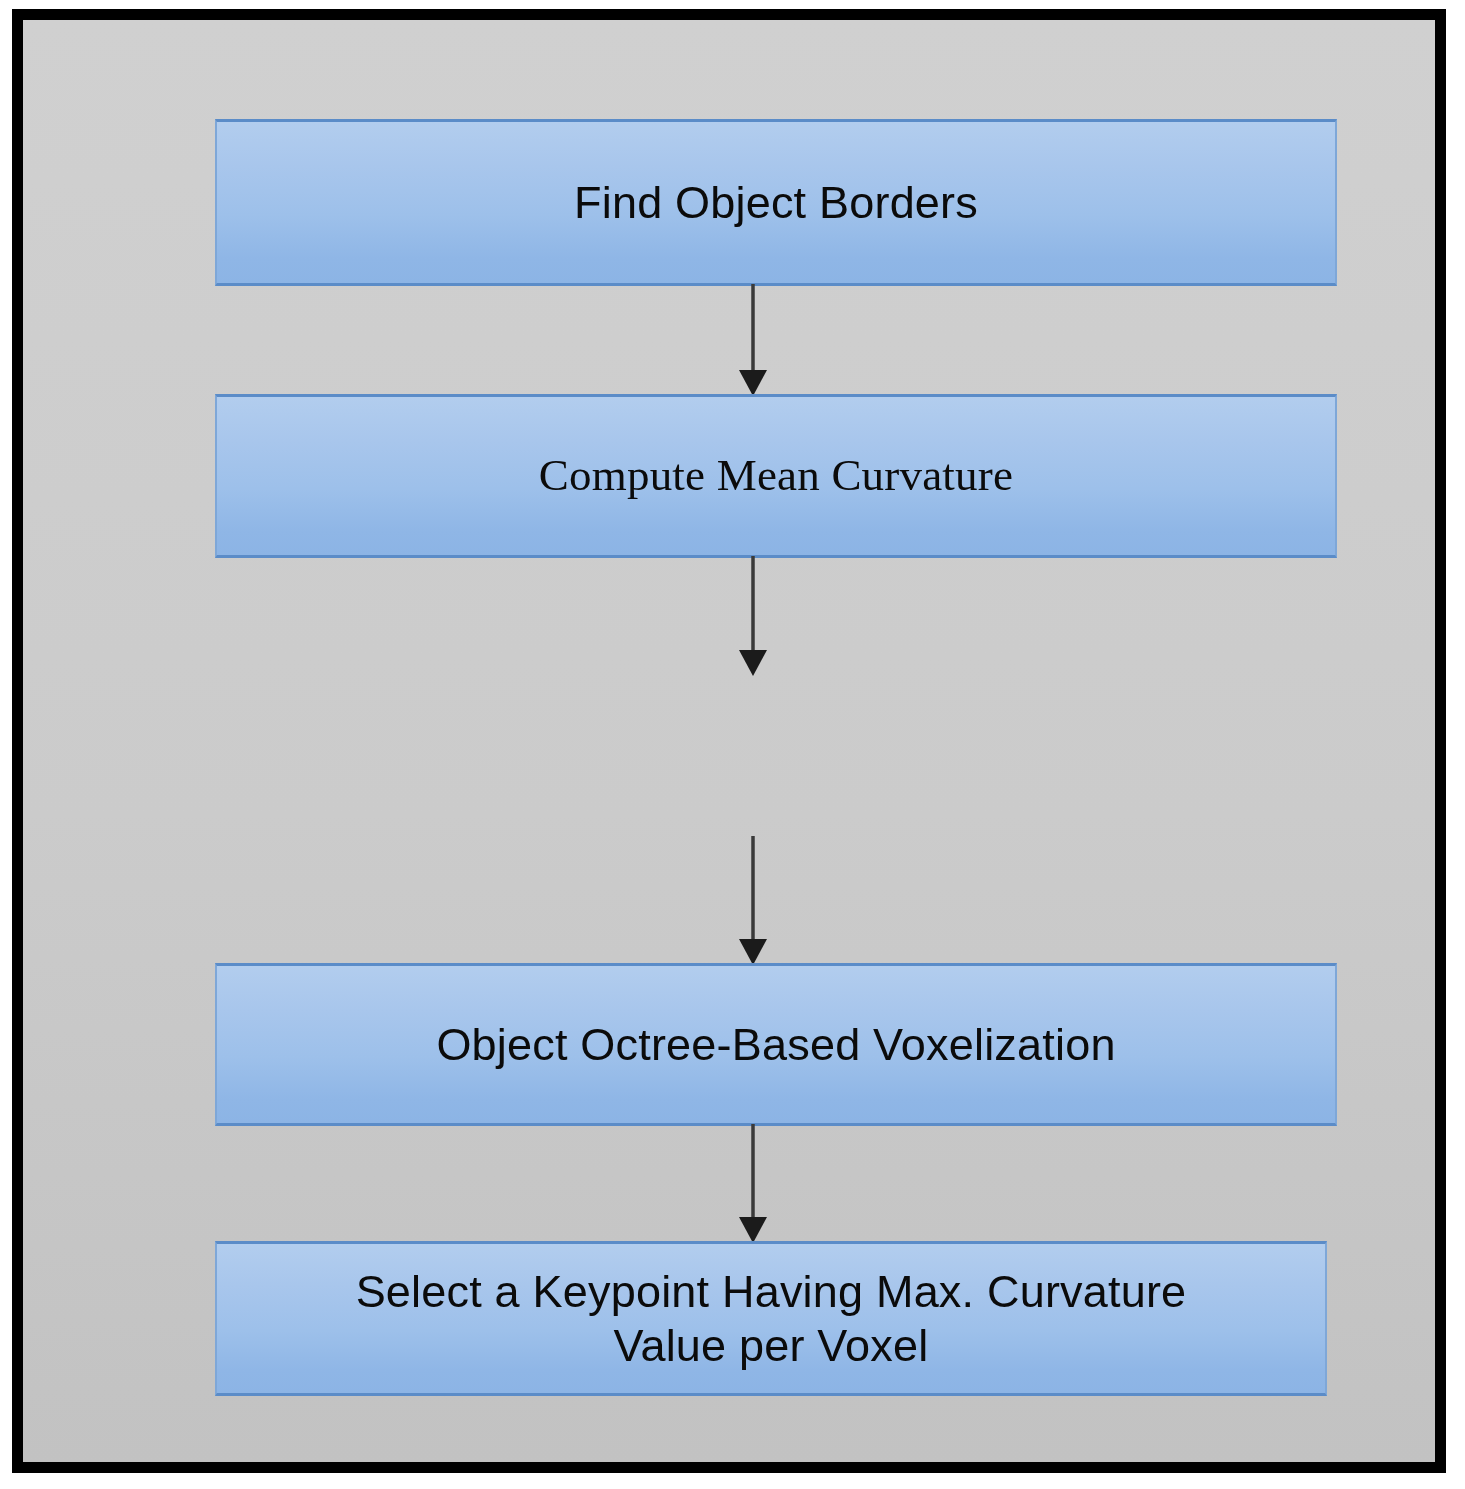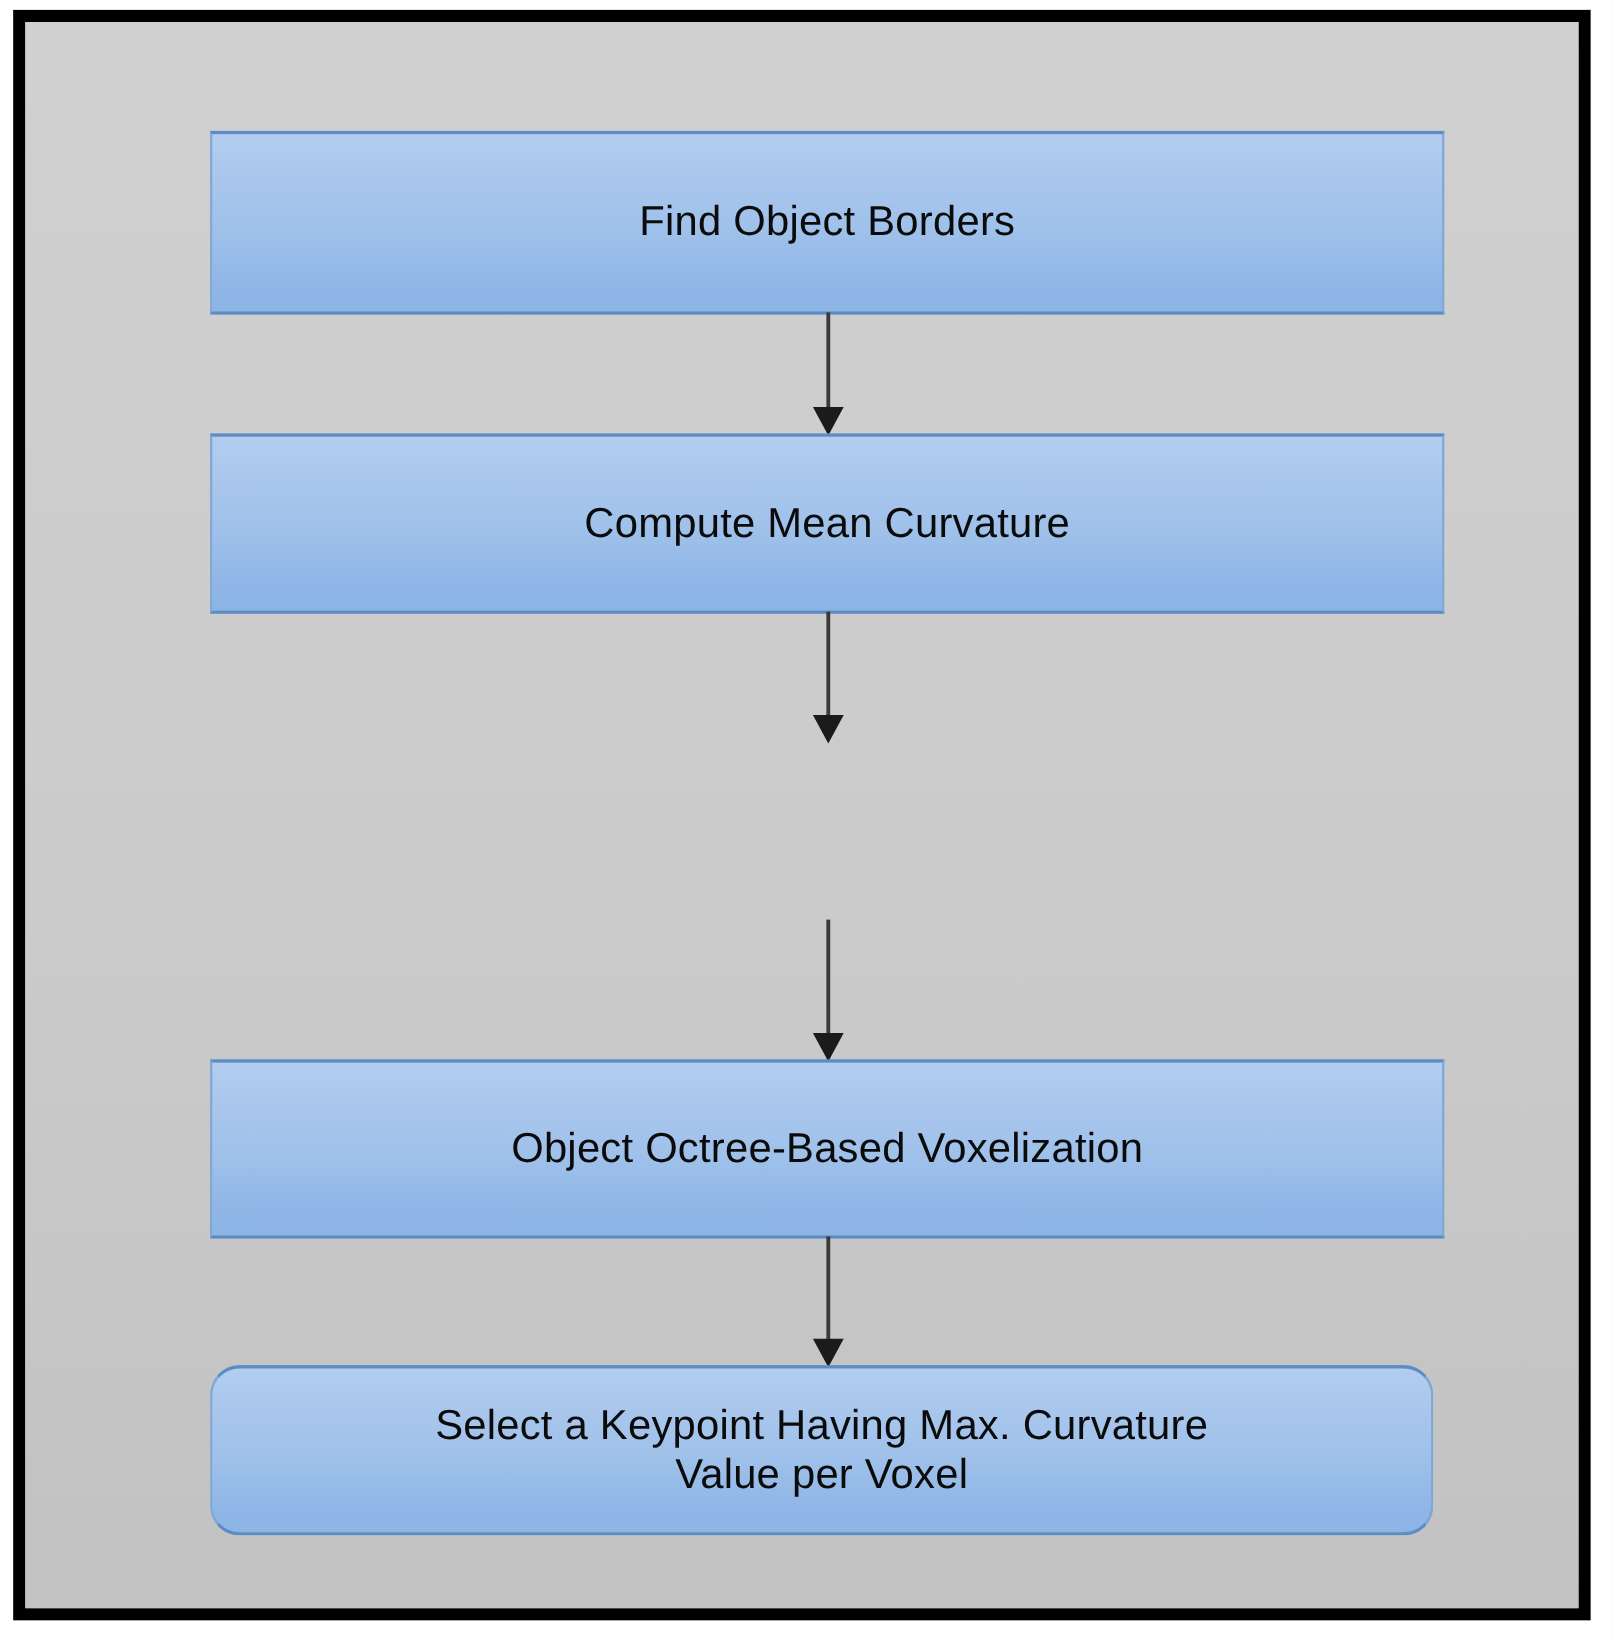--- a/index.html
+++ b/index.html
@@ -60,33 +60,34 @@
         #8cb4e5 100%);
     border-top: 3px solid #5b8cc8;
     border-bottom: 3px solid #5b8cc8;
     border-left: 2px solid #7ea7d8;
     border-right: 2px solid #7ea7d8;
     display: flex;
     align-items: center;
     justify-content: center;
     text-align: center;
     color: #0b0b0b;
-    font-size: 38px;
+    font-size: 45px;
     line-height: 1.18;
     letter-spacing: 0.2px;
     padding: 0 6px;
     white-space: pre-line;
+    margin-left: 24px;
   }
 
   
   #box-find-borders      { left: 168px; top:  99px;  width: 1122px; height: 167px; }
-  #box-compute-curvature { left: 168px; top:  374px; width: 1122px; height: 164px; }
+  #box-compute-curvature { left: 168px; top:  374px; width: 1122px; height: 164px; font-family: Liberation Serif, serif; }
   #box-filtering         { left: 168px; top:  654px; width: 1122px; height: 164px; }
   #box-voxelization      { left: 168px; top:  943px; width: 1122px; height: 163px; }
-  #box-select-keypoint   { left: 168px; top: 1221px; width: 1112px; height: 155px; border-radius: 27px; }
+  #box-select-keypoint   { left: 168px; top: 1221px; width: 1112px; height: 155px; }
 
   
   .connector {
     position: absolute;
     left: 704px;
     width: 52px;
     overflow: visible;
   }
   #conn-1 { top: 264px; height: 114px; }
   #conn-2 { top: 536px; height: 122px; }

